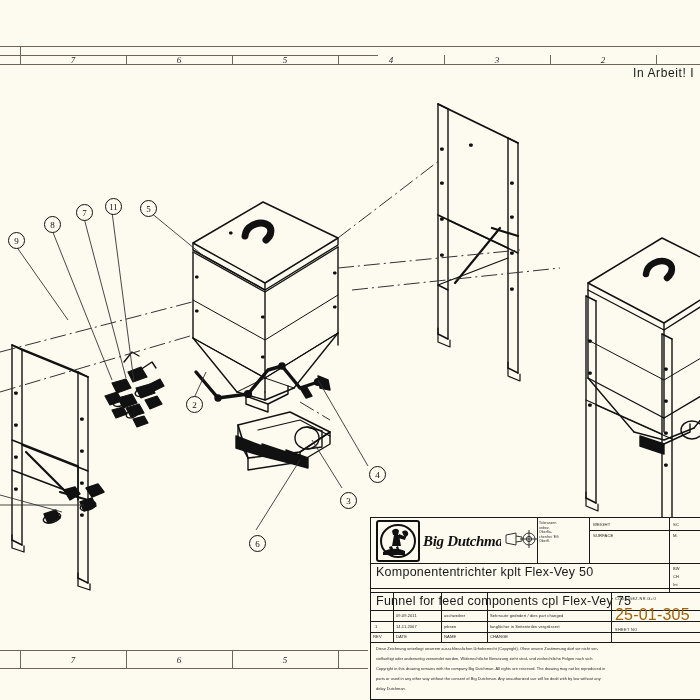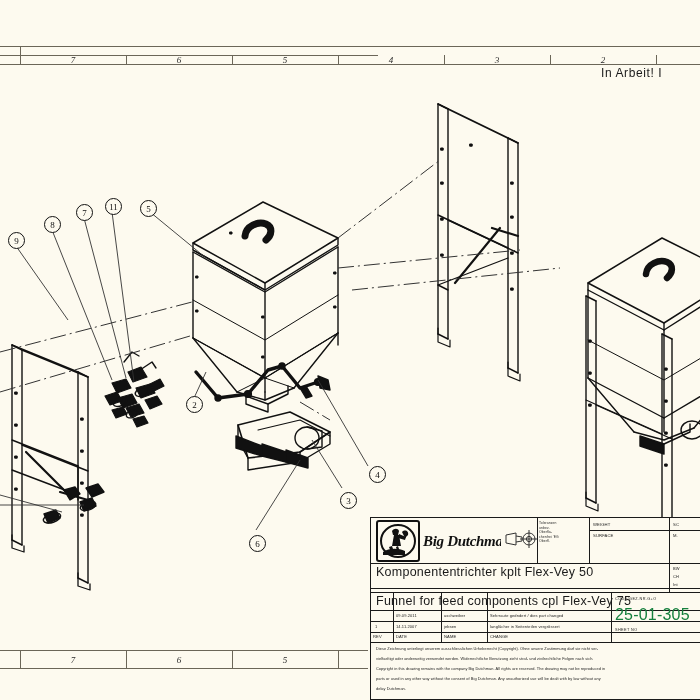--- a/index.html
+++ b/index.html
@@ -72,21 +72,21 @@
   .tol-box{position:absolute;left:168px;top:3px;width:48px;height:42px;}
   .tol-box span{display:block;font-size:3.4px;color:#2a2a2a;line-height:4.6px;
     font-family:"Liberation Sans", sans-serif;letter-spacing:.1px;}
   .proj-sym{position:absolute;left:133px;top:8px;width:33px;height:26px;}
   .mini4{font-size:4.2px;color:#222;line-height:5.4px;letter-spacing:.1px;position:absolute;}
 
   .rev-cell{position:absolute;font-size:4px;color:#222;line-height:5px;
     white-space:nowrap;letter-spacing:.1px;}
   .rev-cell.b{font-size:4.1px;}
 
-  .drawno{position:absolute;left:244px;top:88px;font-size:16px;color:#15803d;
+  .drawno{position:absolute;left:244px;top:88px;font-size:16px;color:#a16207;
     letter-spacing:.2px;white-space:nowrap;font-family:"Liberation Sans", sans-serif;}
   .drawno-lbl{position:absolute;left:244px;top:79px;font-size:3.8px;color:#222;letter-spacing:.4px;}
   .sheet-lbl{position:absolute;left:244px;top:110px;font-size:3.8px;color:#222;letter-spacing:.4px;}
 
   .copy{position:absolute;left:5px;font-size:3.9px;color:#1d1d1d;line-height:5.1px;
     letter-spacing:.05px;white-space:nowrap;}
 
   .sidelbl{position:absolute;font-size:4px;color:#222;line-height:5.4px;letter-spacing:.1px;}
 
   svg{position:absolute;left:0;top:0;pointer-events:none;}
@@ -136,21 +136,21 @@
   <div class="frame-line v" style="left:126px;top:650px;height:18px;"></div>
   <div class="zone-cell" style="left:126px;top:655px;width:106px;height:10px;">
       <span>6</span>
     </div>
   <div class="frame-line v" style="left:232px;top:650px;height:18px;"></div>
   <div class="zone-cell" style="left:232px;top:655px;width:106px;height:10px;">
       <span>5</span>
     </div>
   <div class="frame-line v" style="left:338px;top:650px;height:18px;"></div>
 
-  <div class="inarbeit" style="left:601px;top:66px;">In Arbeit! I</div>
+  <div class="inarbeit" style="left:633px;top:66px;">In Arbeit! I</div>
 
   <svg width="700" height="700" viewBox="0 0 700 700">
     <g fill="none" stroke="#111" stroke-width="1.4" stroke-linejoin="round" stroke-linecap="round">
 
       <path d="M12 345 L12 540 M22 350 L22 545"></path>
       <path d="M12 345 L22 350"></path>
       <path d="M12 540 L22 545 L22 545"></path>
       <path d="M78 372 L78 578 M88 377 L88 583"></path>
       <path d="M78 372 L88 377 M78 578 L88 583"></path>
       <path d="M12 345 L78 372 M22 350 L88 377"></path>

